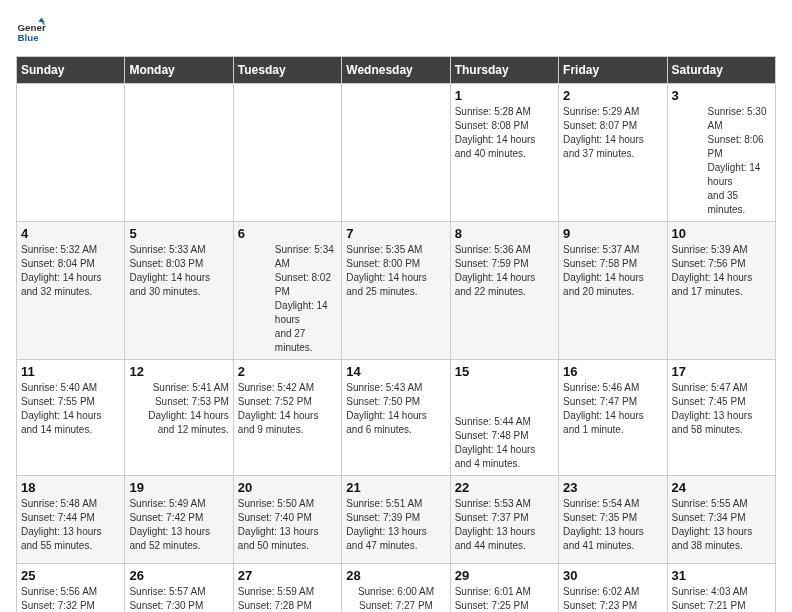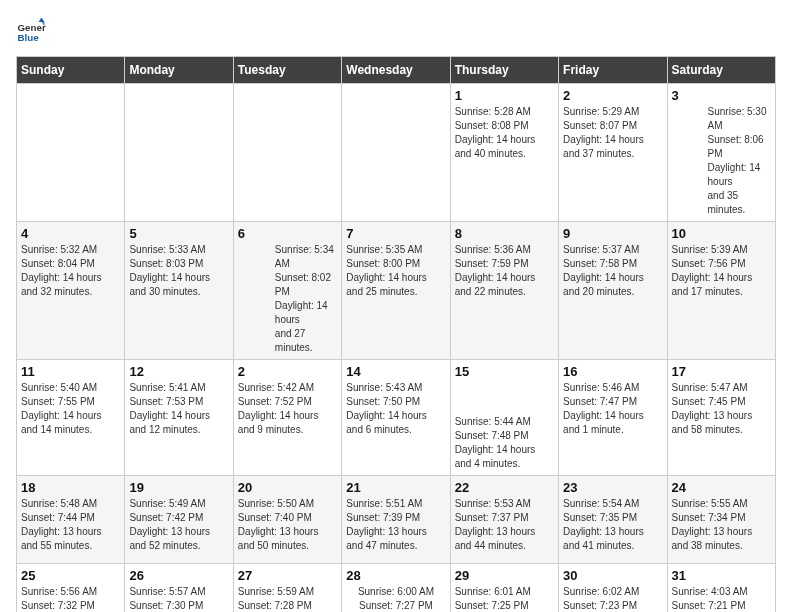--- a/index.html
+++ b/index.html
@@ -185,21 +185,21 @@
       <tr>
         <td>
           <div class="day-num">11</div>
           <div class="day-info" style="white-space: pre-line;">Sunrise: 5:40 AM
 Sunset: 7:55 PM
 Daylight: 14 hours
 and 14 minutes.</div>
         </td>
         <td>
           <div class="day-num">12</div>
-          <div class="day-info" style="white-space: pre-line;">Sunrise: 5:41 AM
+          <div class="day-info" style="white-space: pre-line; text-align: right;">Sunrise: 5:41 AM
 Sunset: 7:53 PM
 Daylight: 14 hours
 and 12 minutes.</div>
         </td>
         <td>
           <div class="day-num">2</div>
           <div class="day-info" style="white-space: pre-line;">Sunrise: 5:42 AM
 Sunset: 7:52 PM
 Daylight: 14 hours
 and 9 minutes.</div>

